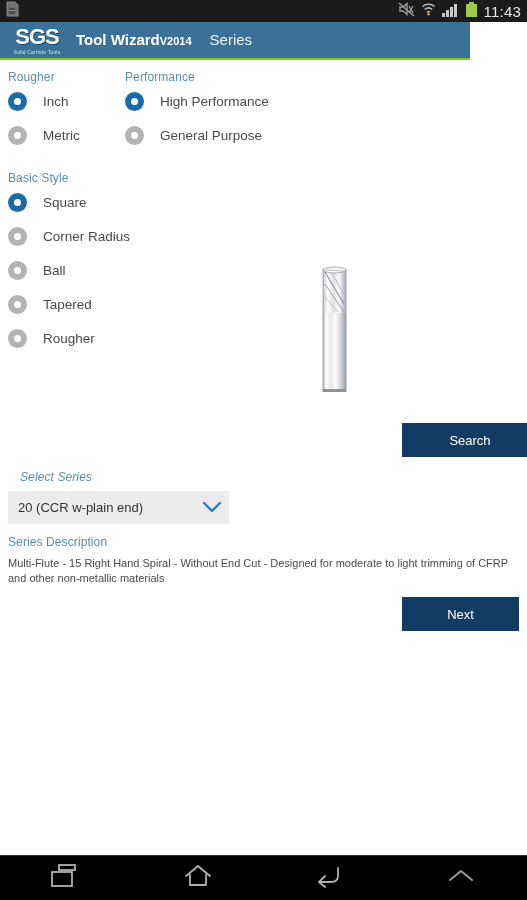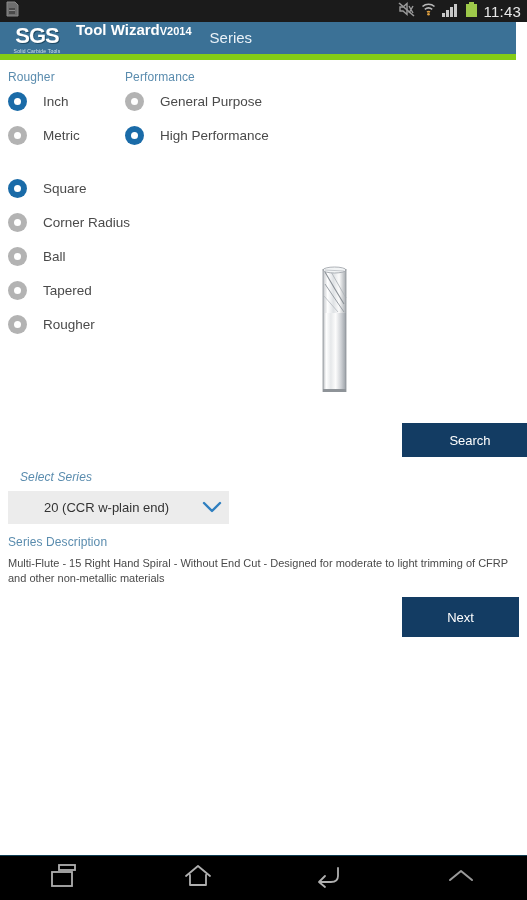--- a/index.html
+++ b/index.html
@@ -22,24 +22,24 @@
     display:flex; align-items:center; gap:6px;
   }
   .sb-clock {
     color:#e8e8e8; font-size:15px; letter-spacing:0.2px;
     font-family:"Liberation Sans", sans-serif;
   }
   .sb-icon { display:block; }
 
   
   .appbar {
-    position:absolute; top:22px; left:0; width:516px; height:38px;
+    position:absolute; top:22px; left:0; width:470px; height:38px;
     background:#3b7196;
-    border-bottom:6px solid #84cc16;
-    display:flex; align-items:flex-start;
+    border-bottom:2px solid #84cc16;
+    display:flex; align-items:center;
   }
   .logo-box {
     width:66px; height:34px; margin-left:4px;
     display:flex; flex-direction:column;
     align-items:center; justify-content:center;
     line-height:1;
   }
   .logo-main {
     font-size:22px; font-weight:bold; color:#ffffff;
     letter-spacing:-1px;
@@ -102,35 +102,35 @@
     display:flex; align-items:center; justify-content:center;
     border:none; cursor:pointer;
     font-family:"Liberation Sans", sans-serif;
   }
   .btn-search {
     position:absolute; left:402px; top:363px;
     width:136px; height:34px;
   }
   .btn-next {
     position:absolute; left:402px; top:537px;
-    width:117px; height:40px;
+    width:117px; height:34px;
   }
 
   .lbl-select-series {
     position:absolute; left:20px; top:410px;font-style:italic;
   }
   .dropdown {
     position:absolute; left:8px; top:431px;
     width:221px; height:33px;
     background:#ececec;
     display:flex; align-items:center;
     cursor:pointer;
   }
   .dropdown-value {
-    flex:1; text-align:center; font-size:13px; color:#333333;
+    flex:1; font-size:13px; color:#333333;
     padding-left:10px;
   }
   .dropdown-arrow {
     width:34px; display:flex; align-items:center; justify-content:center;
   }
 
   .lbl-series-desc {
     position:absolute; left:8px; top:475px;
   }
   .series-desc {
@@ -220,30 +220,31 @@
       </div>
       <div class="radio-row">
         <span class="radio off"></span>
         <span class="radio-label">Metric</span>
       </div>
     </div>
 
     <div class="col-performance">
       <div class="section-label">Performance</div>
       <div class="radio-row">
-        <span class="radio off"></span>
-        <span class="radio-label">General Purpose</span>
-      </div>
-      <div class="radio-row">
         <span class="radio on"></span>
         <span class="radio-label">High Performance</span>
       </div>
+      <div class="radio-row">
+        <span class="radio off"></span>
+        <span class="radio-label">General Purpose</span>
+      </div>
     </div>
 
     <div class="col-basicstyle">
+      <div class="section-label">Basic Style</div>
       <div class="radio-row">
         <span class="radio on"></span>
         <span class="radio-label">Square</span>
       </div>
       <div class="radio-row">
         <span class="radio off"></span>
         <span class="radio-label">Corner Radius</span>
       </div>
       <div class="radio-row">
         <span class="radio off"></span>

